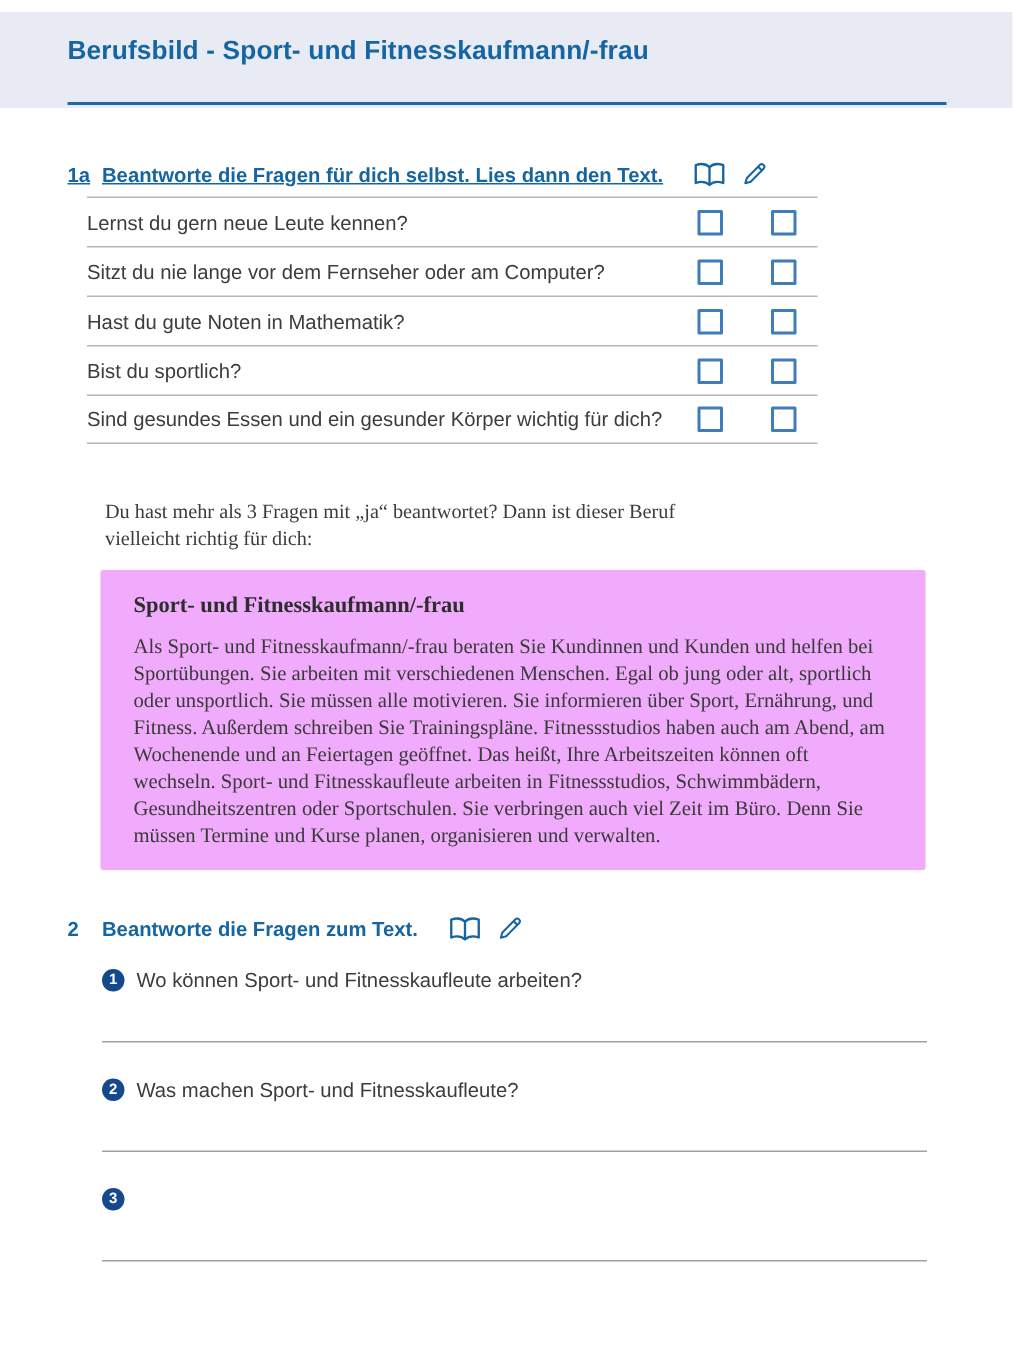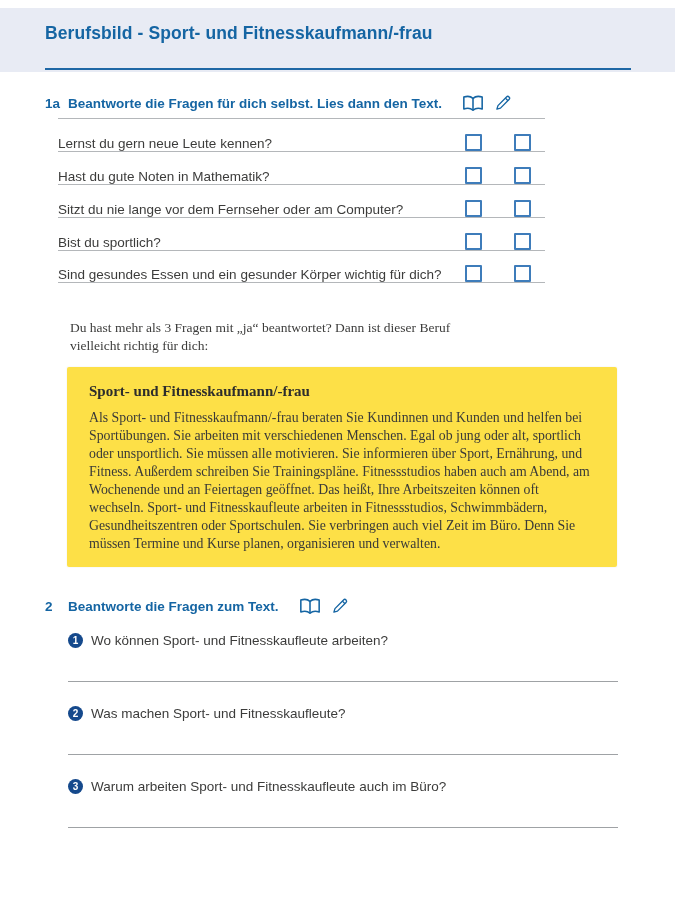--- a/index.html
+++ b/index.html
@@ -38,21 +38,21 @@
   .icon svg { display: block; }
 
   
   .qtable { margin: 6px 0 0 58px; width: 487px; }
   .qtable-header { display: flex; height: 26px; align-items: flex-end; padding-bottom: 6px; }
   .qtable-header .spacer { flex: 1; }
   .col-label { font-size: 13px; color: #1565a3; text-align: center; }
   .col-ja { width: 52px; }
   .col-nein { width: 46px; }
   .qrow {
-    display: flex; align-items: flex-end; height: 33px;
+    display: flex; align-items: center; height: 33px;
     border-top: 1px solid #b4b7ba;
   }
   .qrow:last-child { border-bottom: 1px solid #b4b7ba; }
   .qrow-text { flex: 1; font-size: 13.5px; color: #3c3c3b; }
   .qrow-cell { width: 52px; display: flex; justify-content: center; }
   .qrow-cell.nein { width: 46px; }
   .checkbox {
     width: 17px; height: 17px; background: #fff;
     border: 2px solid #3e7cba; border-radius: 1px;
     cursor: pointer;
@@ -62,21 +62,21 @@
   .note {
     margin: 36px 0 0 70px;
     font-size: 13.5px; line-height: 1.35; color: #3c3c3b;
     white-space: pre-line;
     font-family: Liberation Serif, serif;
   }
 
   
   .reading-box {
     margin: 12px 0 0 67px; width: 550px;
-    background: #fde047;
+    background: #f0abfc;
     border-radius: 2px;
     padding: 16px 22px 14px 22px;
     box-shadow: 0 0 0 1px rgba(0,0,0,0.02);
   }
   .box-title {
     font-family: "Liberation Serif", "DejaVu Serif", serif;
     font-weight: bold; font-size: 15px; color: #2d2d2c;
     margin-bottom: 9px;
   }
   .box-body {
@@ -116,21 +116,21 @@
 </style>
 </head>
 <body>
 
 <div class="page">
 
   <div class="top-band">
     <span class="band-title">Berufsbild - Sport- und Fitnesskaufmann/-frau</span>
   </div>
 
-  <div class="sec-heading" style="margin-top:22px;">
+  <div class="sec-heading" style="margin-top:35px;text-decoration:underline;">
     <span class="sec-num">1a</span>
     <span class="sec-text">Beantworte die Fragen für dich selbst. Lies dann den Text.</span>
     <span class="sec-icons">
       <span class="icon">
         <svg width="22" height="17" viewBox="0 0 24 18" fill="none" stroke="#1565a3" stroke-width="1.7" stroke-linejoin="round">
           <path d="M12 3.4 C9.4 1 5.2 0.9 2 2 V15 C5.2 13.9 9.4 14 12 16.4 C14.6 14 18.8 13.9 22 15 V2 C18.8 0.9 14.6 1 12 3.4 Z"></path>
           <path d="M12 3.4 V16.4"></path>
         </svg>
       </span>
       <span class="icon">
@@ -147,30 +147,30 @@
     <div class="qrow">
       <div class="qrow-text">Lernst du gern neue Leute kennen?</div>
       <div class="qrow-cell">
           <div class="checkbox"></div>
         </div>
       <div class="qrow-cell nein">
           <div class="checkbox"></div>
         </div>
     </div>
     <div class="qrow">
+      <div class="qrow-text">Sitzt du nie lange vor dem Fernseher oder am Computer?</div>
+      <div class="qrow-cell">
+          <div class="checkbox"></div>
+        </div>
+      <div class="qrow-cell nein">
+          <div class="checkbox"></div>
+        </div>
+    </div>
+    <div class="qrow">
       <div class="qrow-text">Hast du gute Noten in Mathematik?</div>
-      <div class="qrow-cell">
-          <div class="checkbox"></div>
-        </div>
-      <div class="qrow-cell nein">
-          <div class="checkbox"></div>
-        </div>
-    </div>
-    <div class="qrow">
-      <div class="qrow-text">Sitzt du nie lange vor dem Fernseher oder am Computer?</div>
       <div class="qrow-cell">
           <div class="checkbox"></div>
         </div>
       <div class="qrow-cell nein">
           <div class="checkbox"></div>
         </div>
     </div>
     <div class="qrow">
       <div class="qrow-text">Bist du sportlich?</div>
       <div class="qrow-cell">
@@ -230,19 +230,18 @@
     <div class="q-line">
       <span class="q-badge">2</span>
       <span>Was machen Sport- und Fitnesskaufleute?</span>
     </div>
     <div class="answer-line"></div>
   </div>
 
   <div class="question-block qb-3">
     <div class="q-line">
       <span class="q-badge">3</span>
-      <span>Warum arbeiten Sport- und Fitnesskaufleute auch im Büro?</span>
     </div>
     <div class="answer-line"></div>
   </div>
 
 
 </div>
 
 </body></html>

